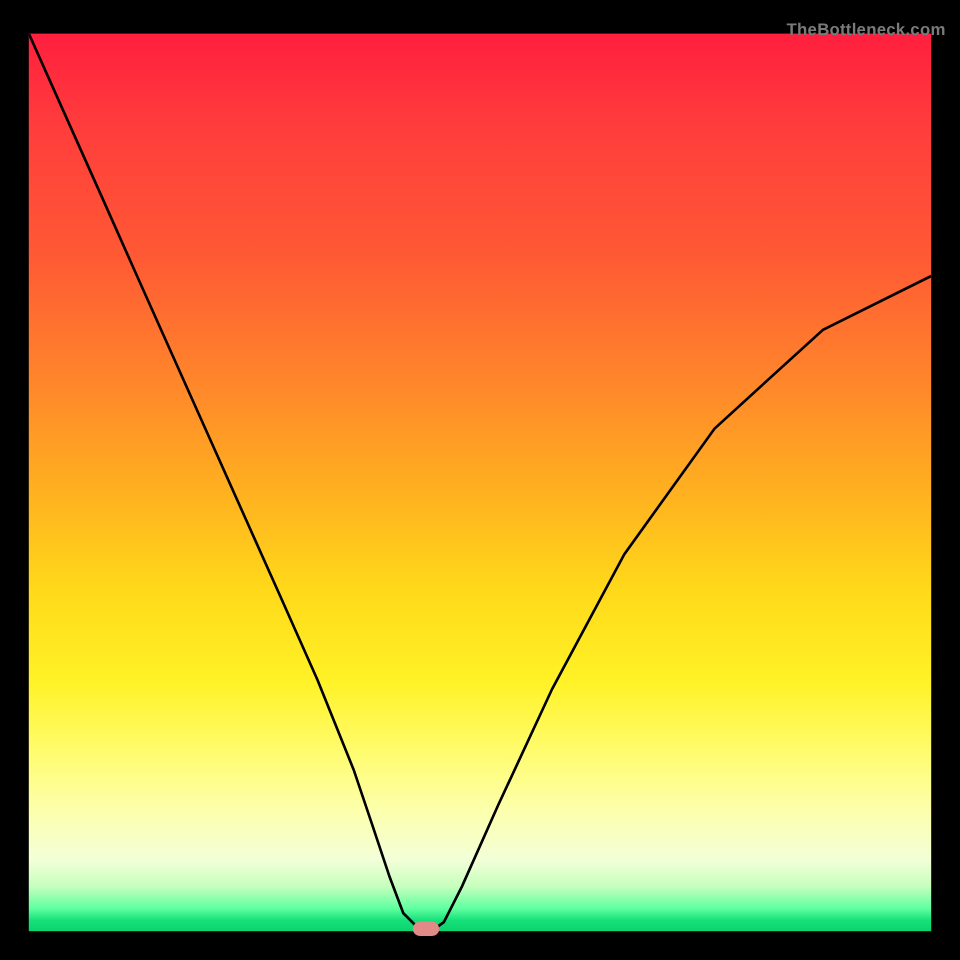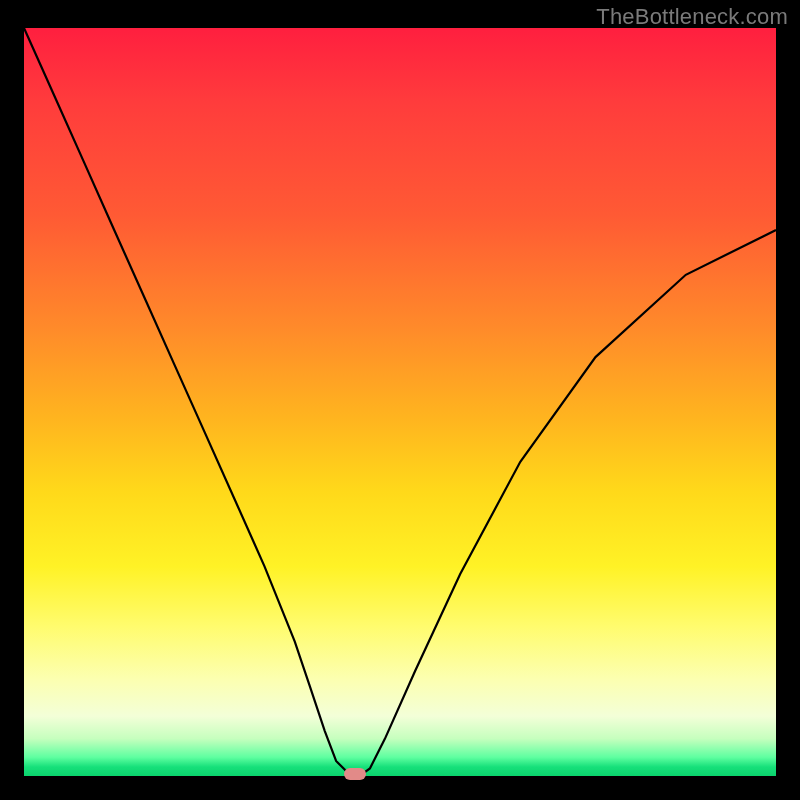--- a/index.html
+++ b/index.html
@@ -12,25 +12,25 @@
     overflow: hidden;
   }
   .frame {
     position: relative;
     width: 800px;
     height: 800px;
     background: #000;
   }
   .watermark {
     position: absolute;
-    top: 4px;
+    top: 16px;
     right: 12px;
     color: #7a7a7a;
-    font-size: 22px;
-    font-weight: 400;
+    font-size: 14px;
+    font-weight: 700;
     letter-spacing: 0.2px;
     z-index: 10;
   }
   .plot {
     position: absolute;
     left: 24px;
     top: 28px;
     width: 752px;
     height: 748px;
     

